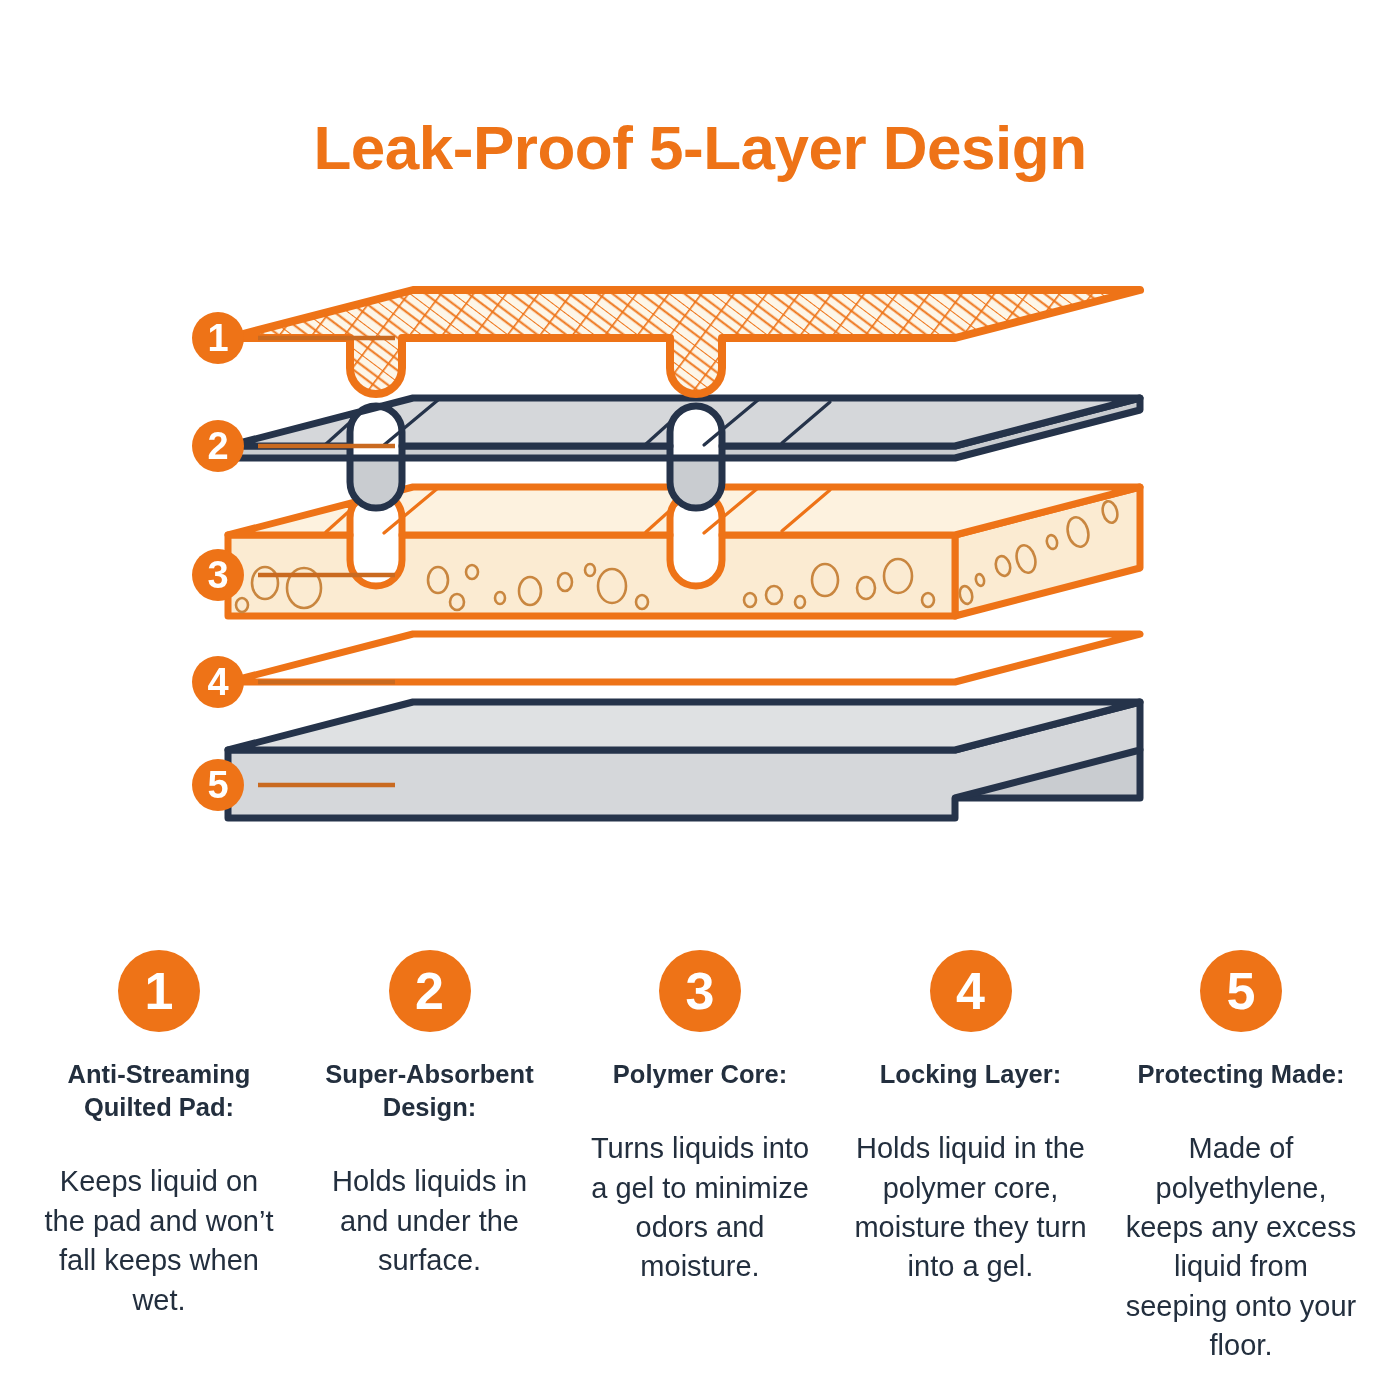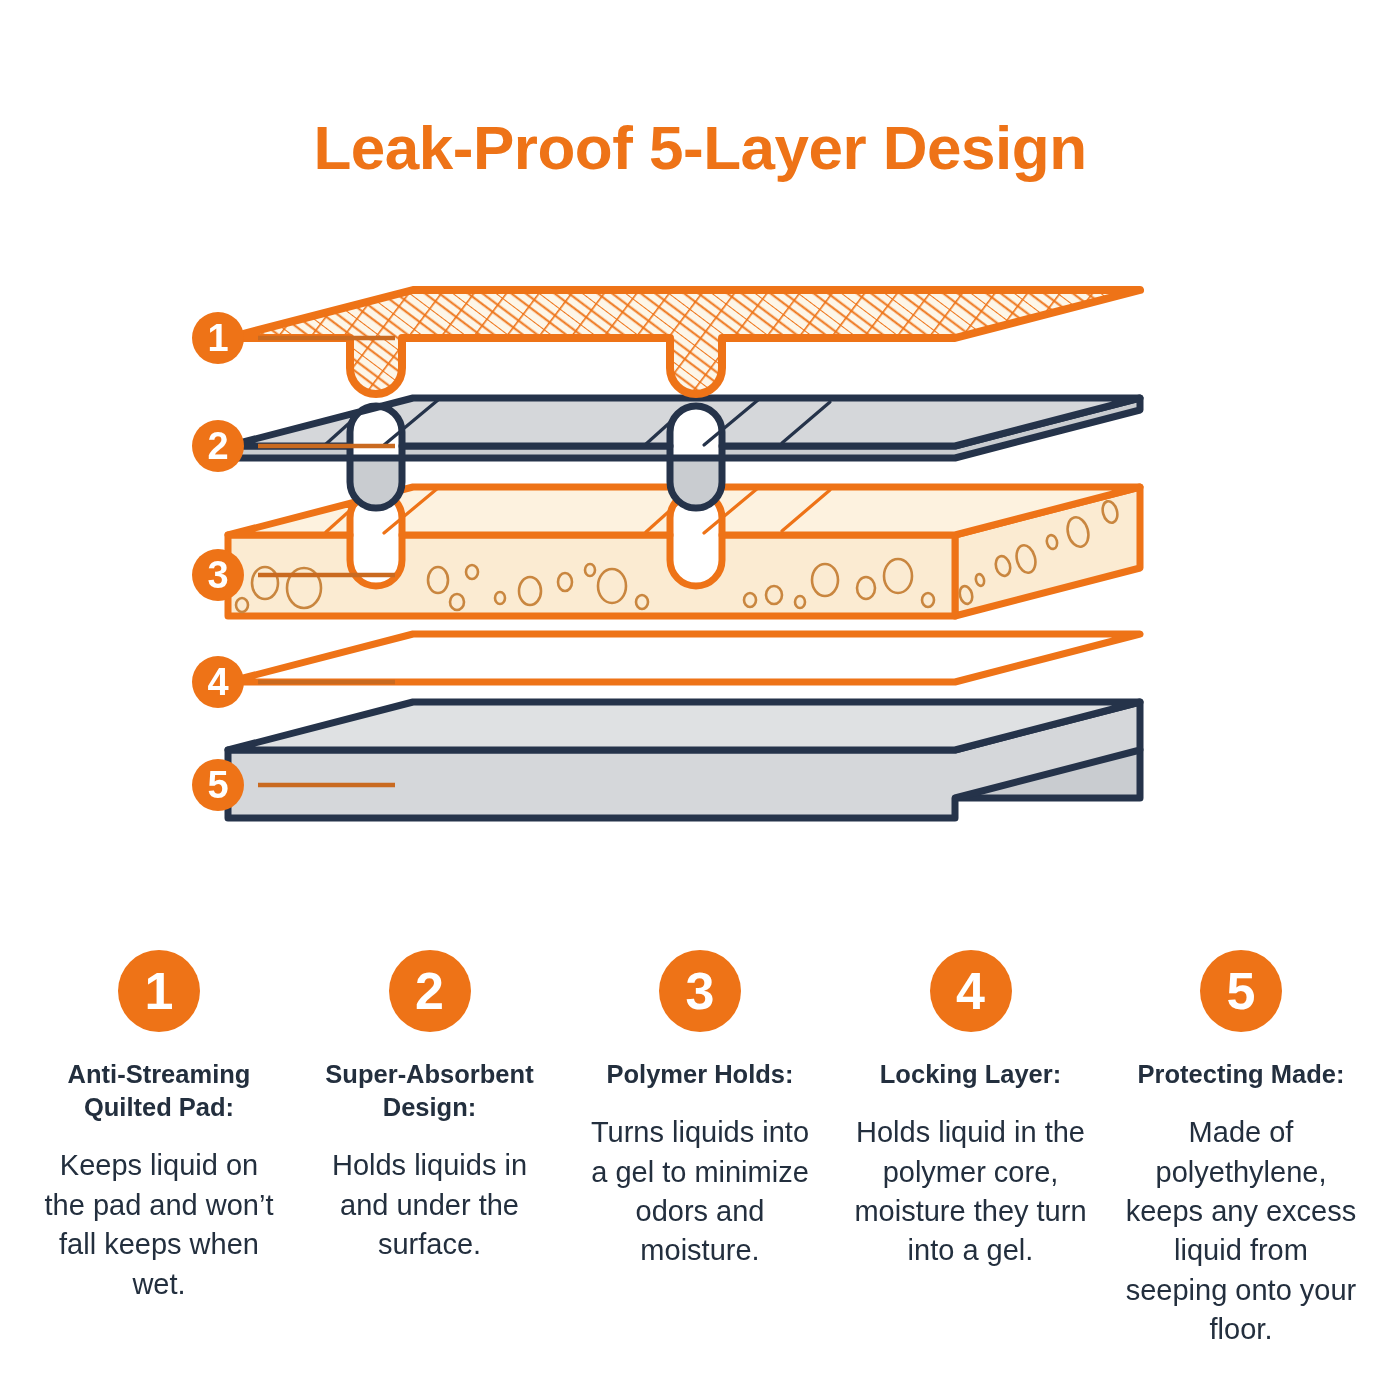--- a/index.html
+++ b/index.html
@@ -74,21 +74,21 @@
     line-height: 82px;
     text-align: center;
     margin-bottom: 26px;
     font-family: "Liberation Sans", sans-serif;
   }
   .col-heading {
     font-size: 25.5px;
     font-weight: bold;
     color: #232F3E;
     line-height: 1.30;
-    margin-bottom: 22px;
+    margin-bottom: 38px;
     max-width: 240px;
   }
   .col-body {
     font-size: 29px;
     font-weight: normal;
     color: #232F3E;
     line-height: 1.36;
     max-width: 235px;
   }
 </style>
@@ -292,21 +292,21 @@
     </div>
 
     <div class="column">
       <div class="badge">2</div>
       <div class="col-heading">Super-Absorbent Design:</div>
       <div class="col-body">Holds liquids in and under the surface.</div>
     </div>
 
     <div class="column">
       <div class="badge">3</div>
-      <div class="col-heading">Polymer Holds:</div>
+      <div class="col-heading">Polymer Core:</div>
       <div class="col-body">Turns liquids into a gel to minimize odors and moisture.</div>
     </div>
 
     <div class="column">
       <div class="badge">4</div>
       <div class="col-heading">Locking Layer:</div>
       <div class="col-body">Holds liquid in the polymer core, moisture they turn into a gel.</div>
     </div>
 
     <div class="column">

